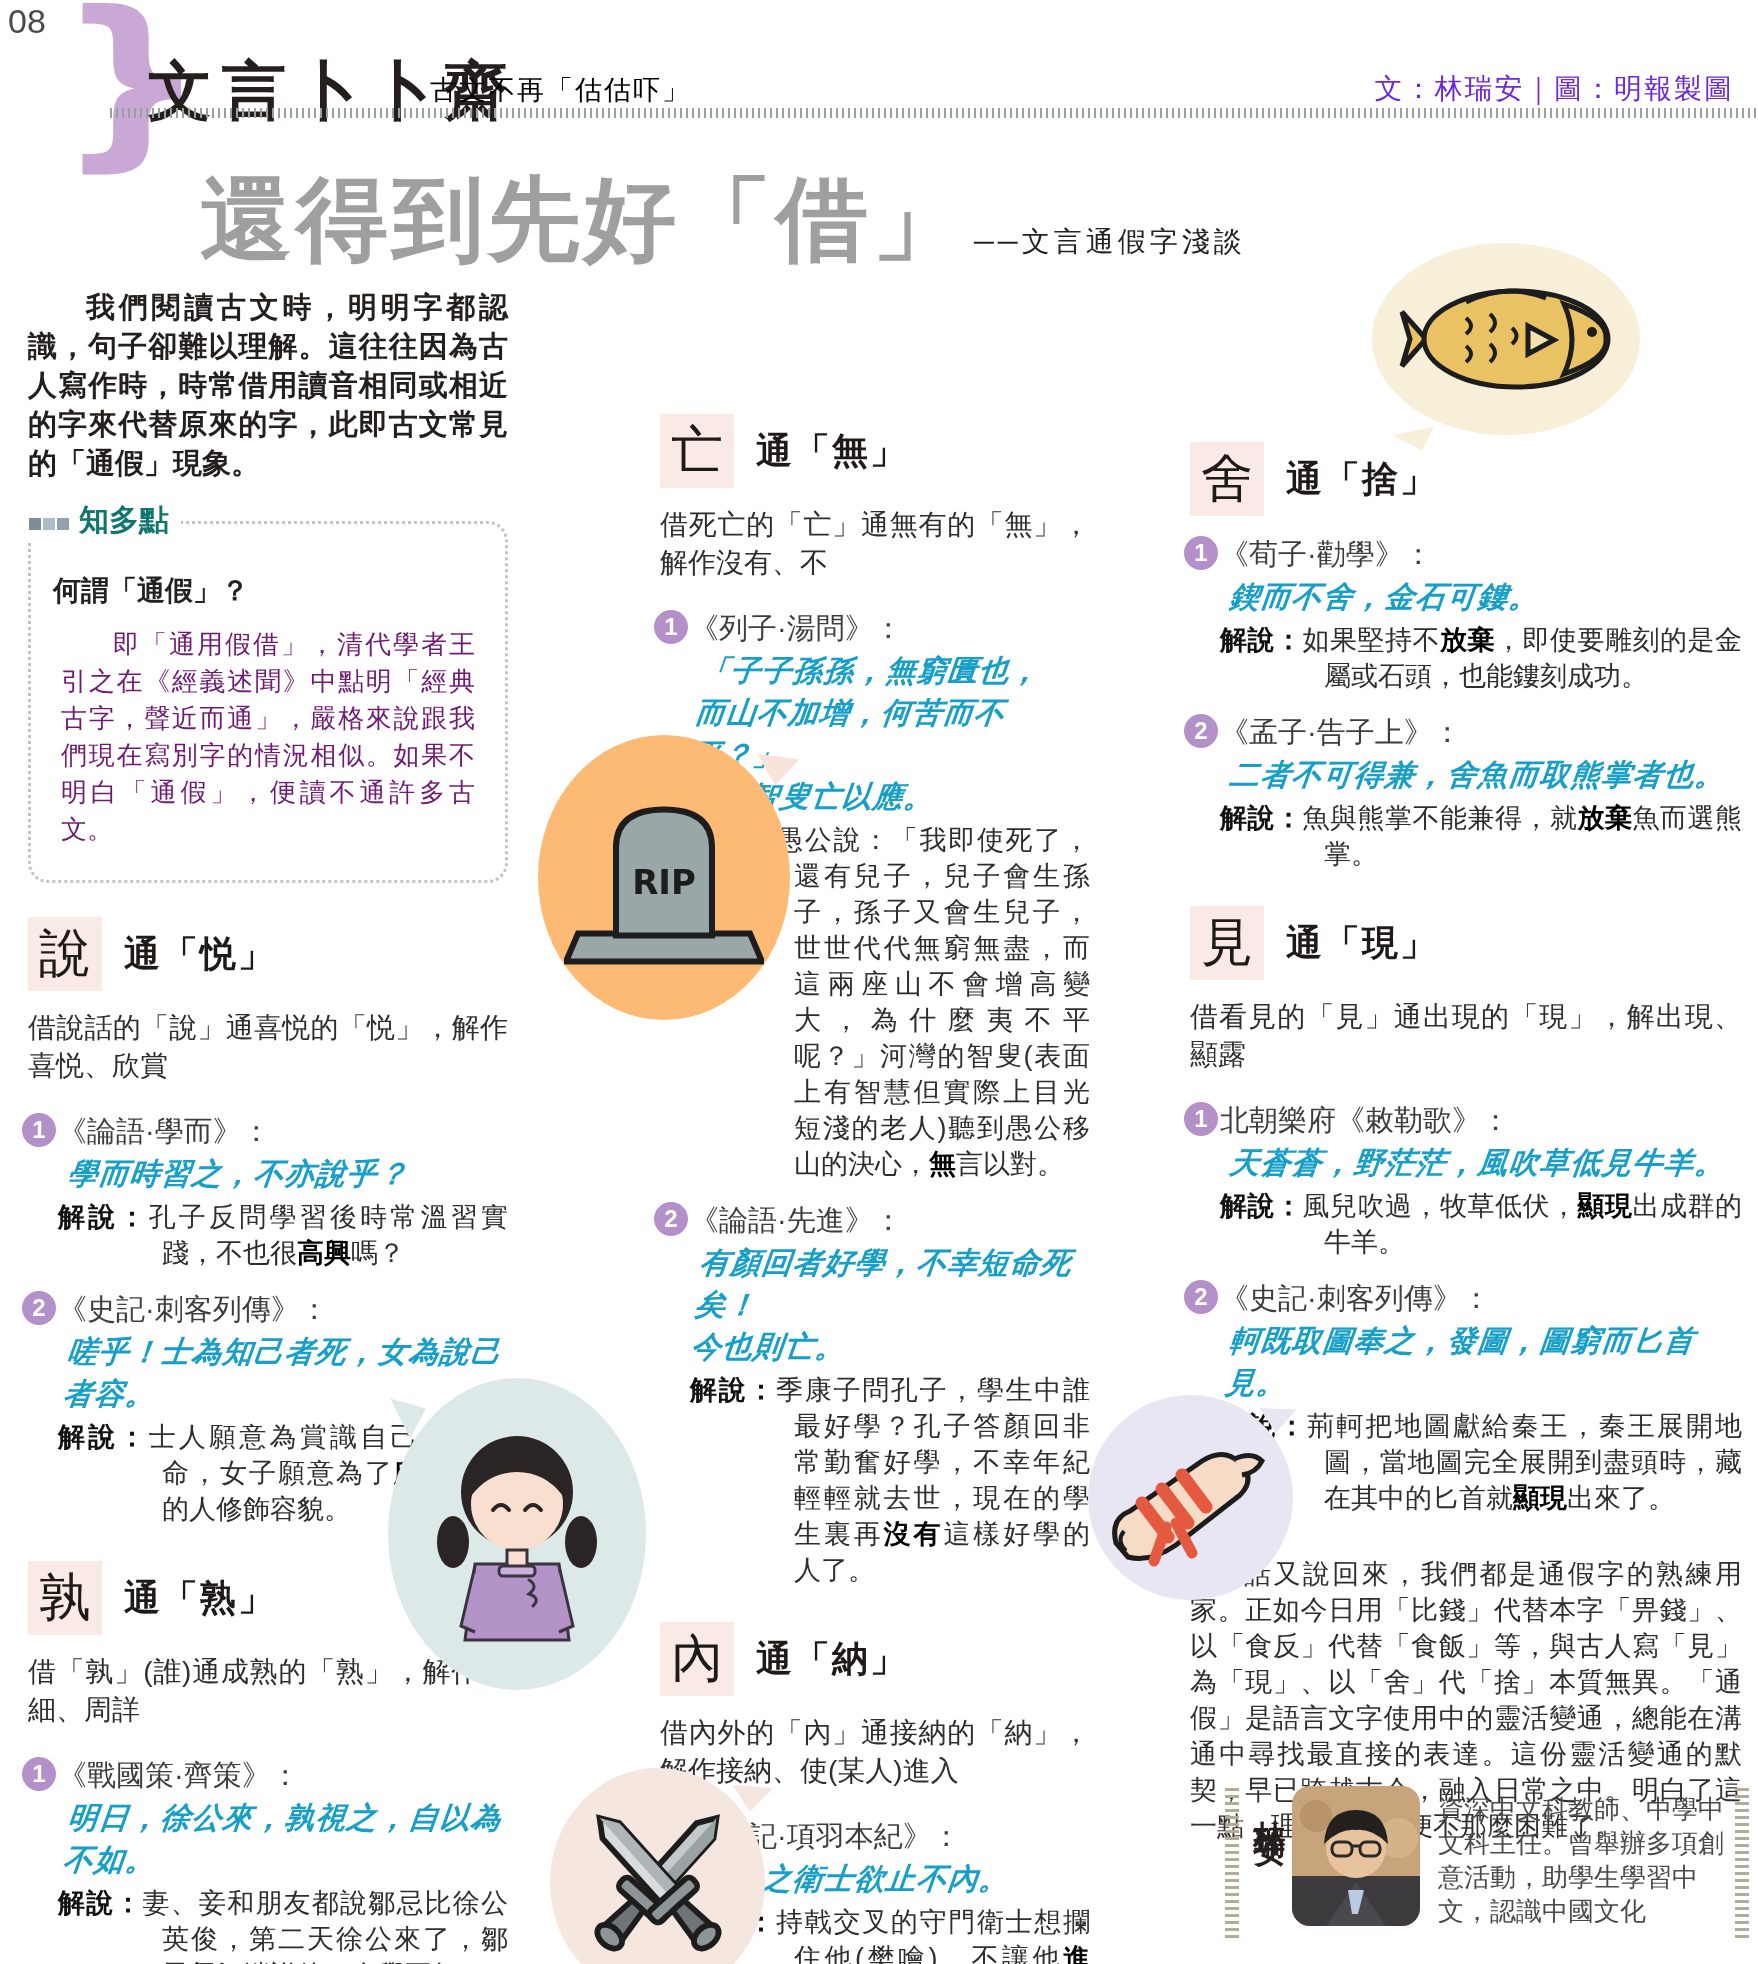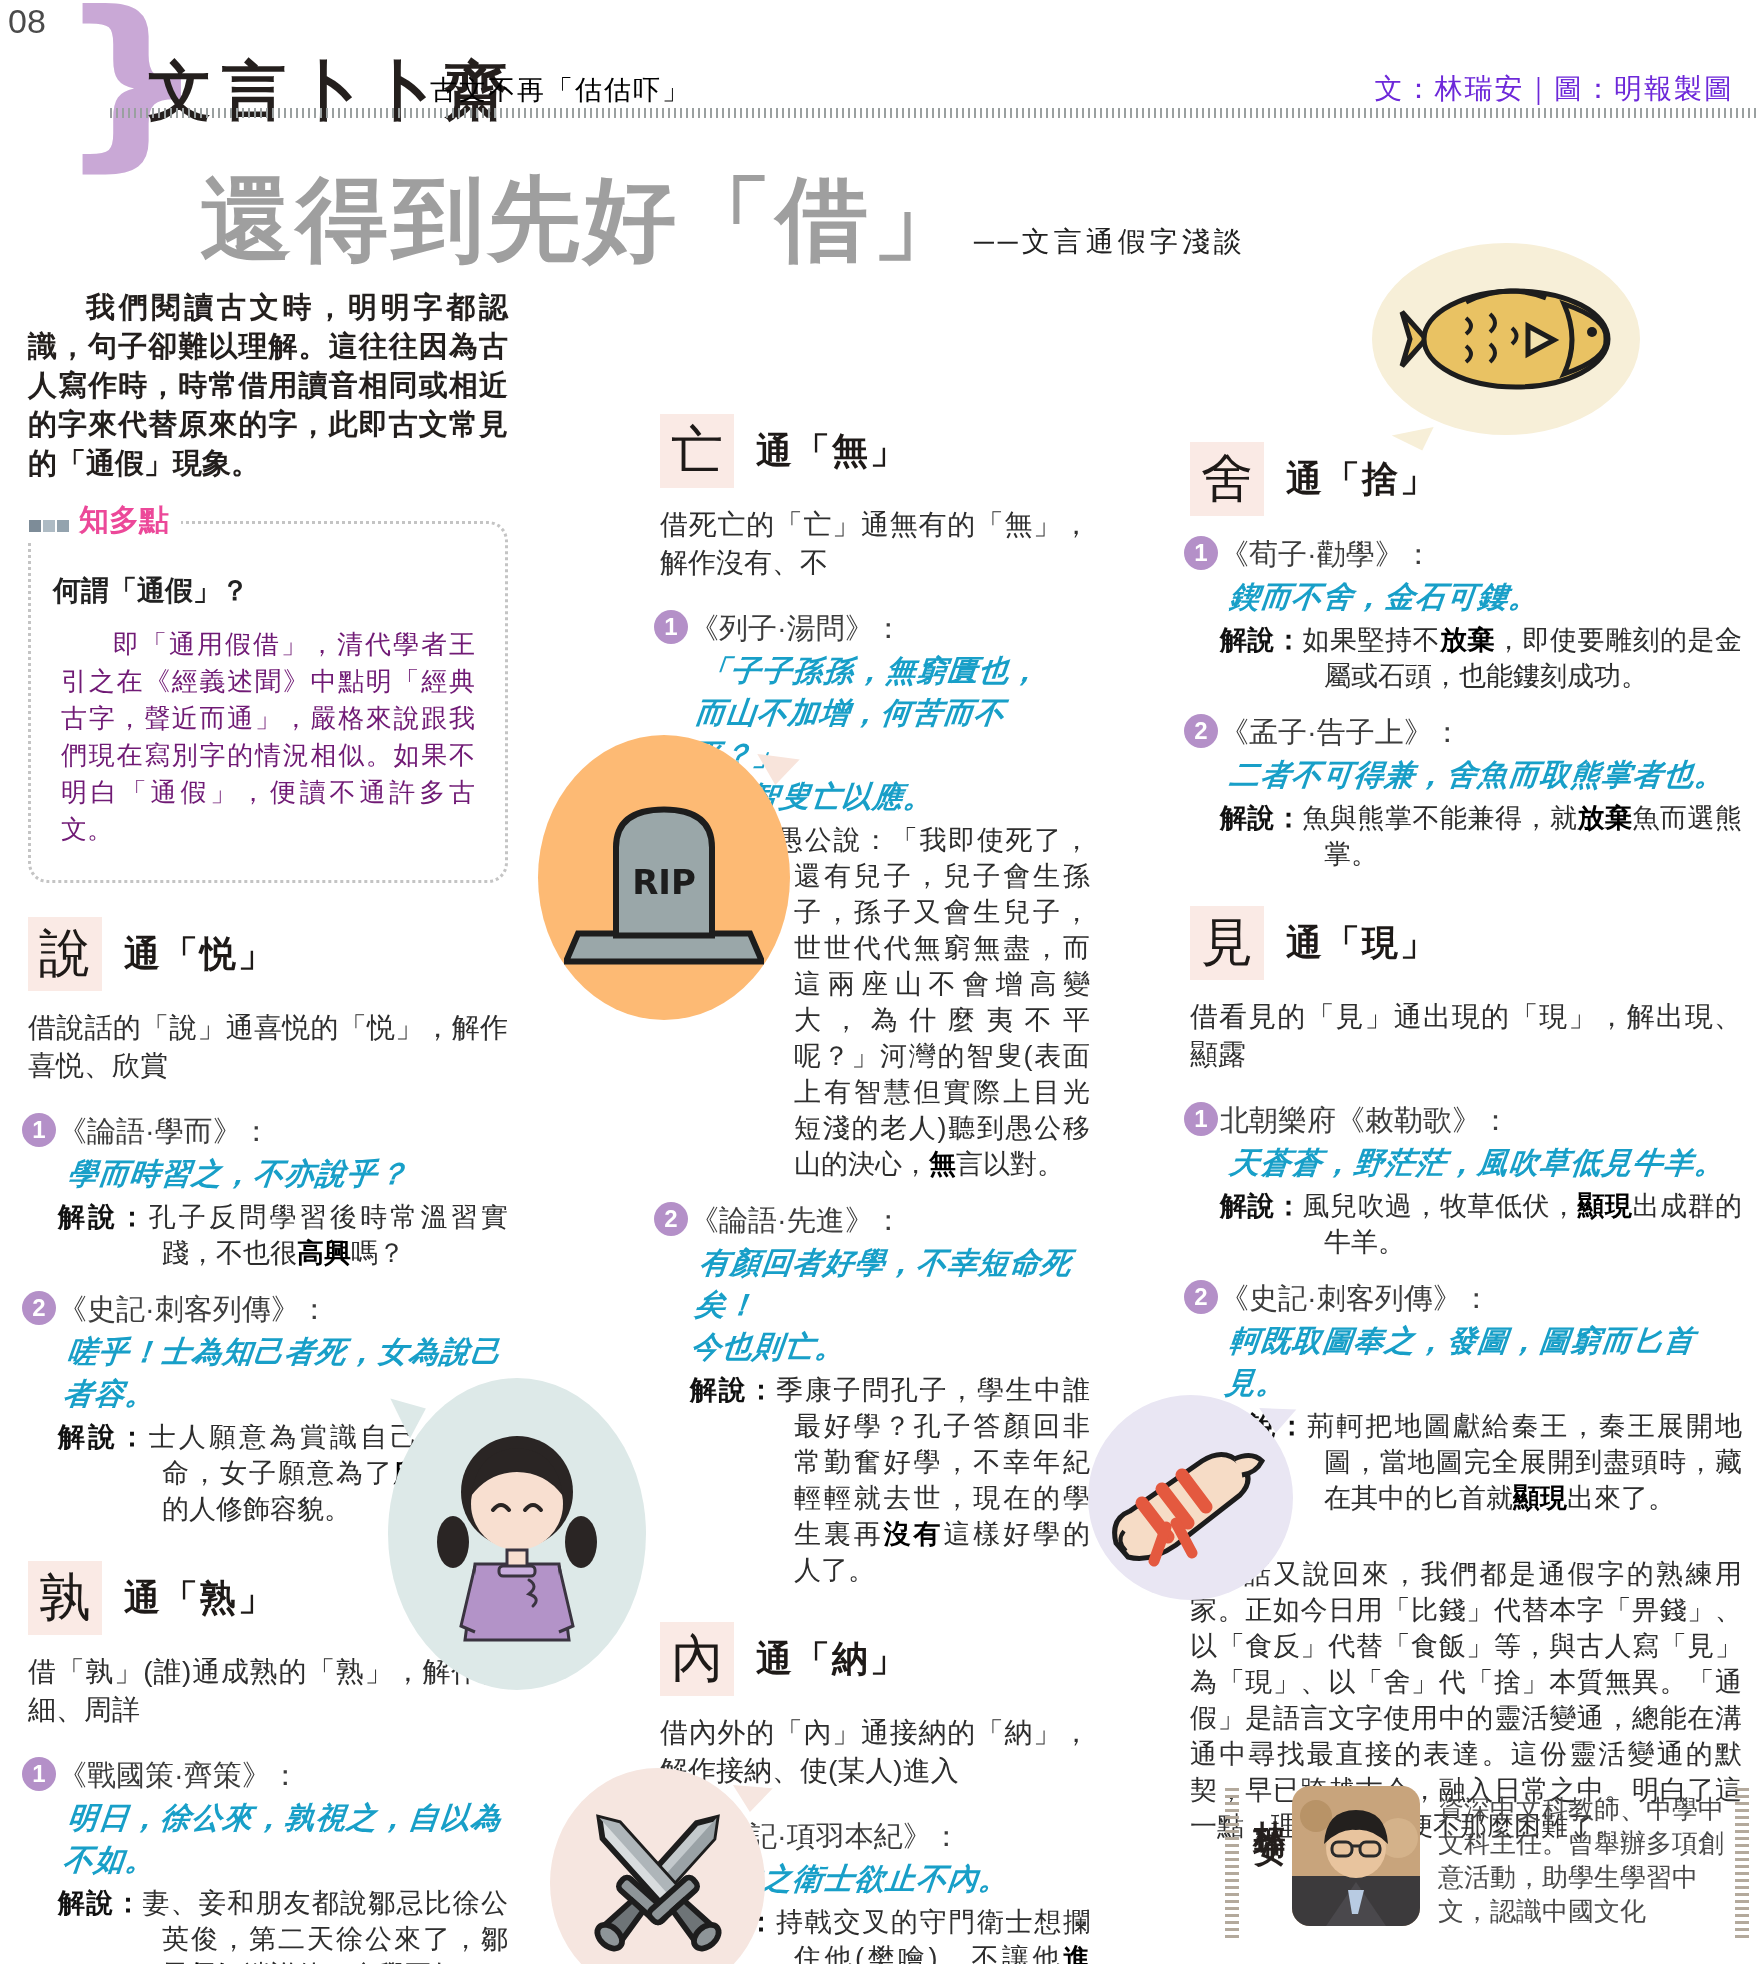--- a/index.html
+++ b/index.html
@@ -29,21 +29,21 @@
   #col2{left:660px;top:380px;width:430px;}
   #col3{left:1190px;top:408px;width:552px;}
 
   .intro{font-family:"Liberation Serif","DejaVu Serif",serif;font-weight:bold;font-size:29px;
          line-height:39px;color:#231f1d;margin:0;text-indent:2em;text-align:justify;}
 
   
   .km-box{position:relative;border:3px dotted #c4c4c4;border-radius:20px;margin-top:38px;
           padding:48px 22px 24px 22px;}
   .km-label{position:absolute;left:-6px;top:-24px;background:#fff;padding:0 12px 0 4px;
-            font-family:Liberation Sans, sans-serif;font-weight:bold;font-size:30px;color:#ec4899;}
+            font-family:Liberation Mono, monospace;font-weight:bold;font-size:30px;color:#0f766e;}
   .km-icon{display:inline-block;vertical-align:middle;margin-right:8px;}
   .km-icon i{display:inline-block;width:12px;height:12px;margin-right:2px;}
   .km-q{font-size:28px;font-weight:bold;color:#222;margin:0 0 16px 0;}
   .km-body{font-size:26px;line-height:37px;color:#701a75;margin:8px;text-indent:2em;text-align:justify;}
 
   
   .section{margin-top:34px;}
   .sec-head{display:flex;align-items:center;margin-bottom:18px;}
   .char-box{display:flex;align-items:center;justify-content:center;width:74px;height:74px;
             background:#faeae5;font-family:"Liberation Serif","DejaVu Serif",serif;

